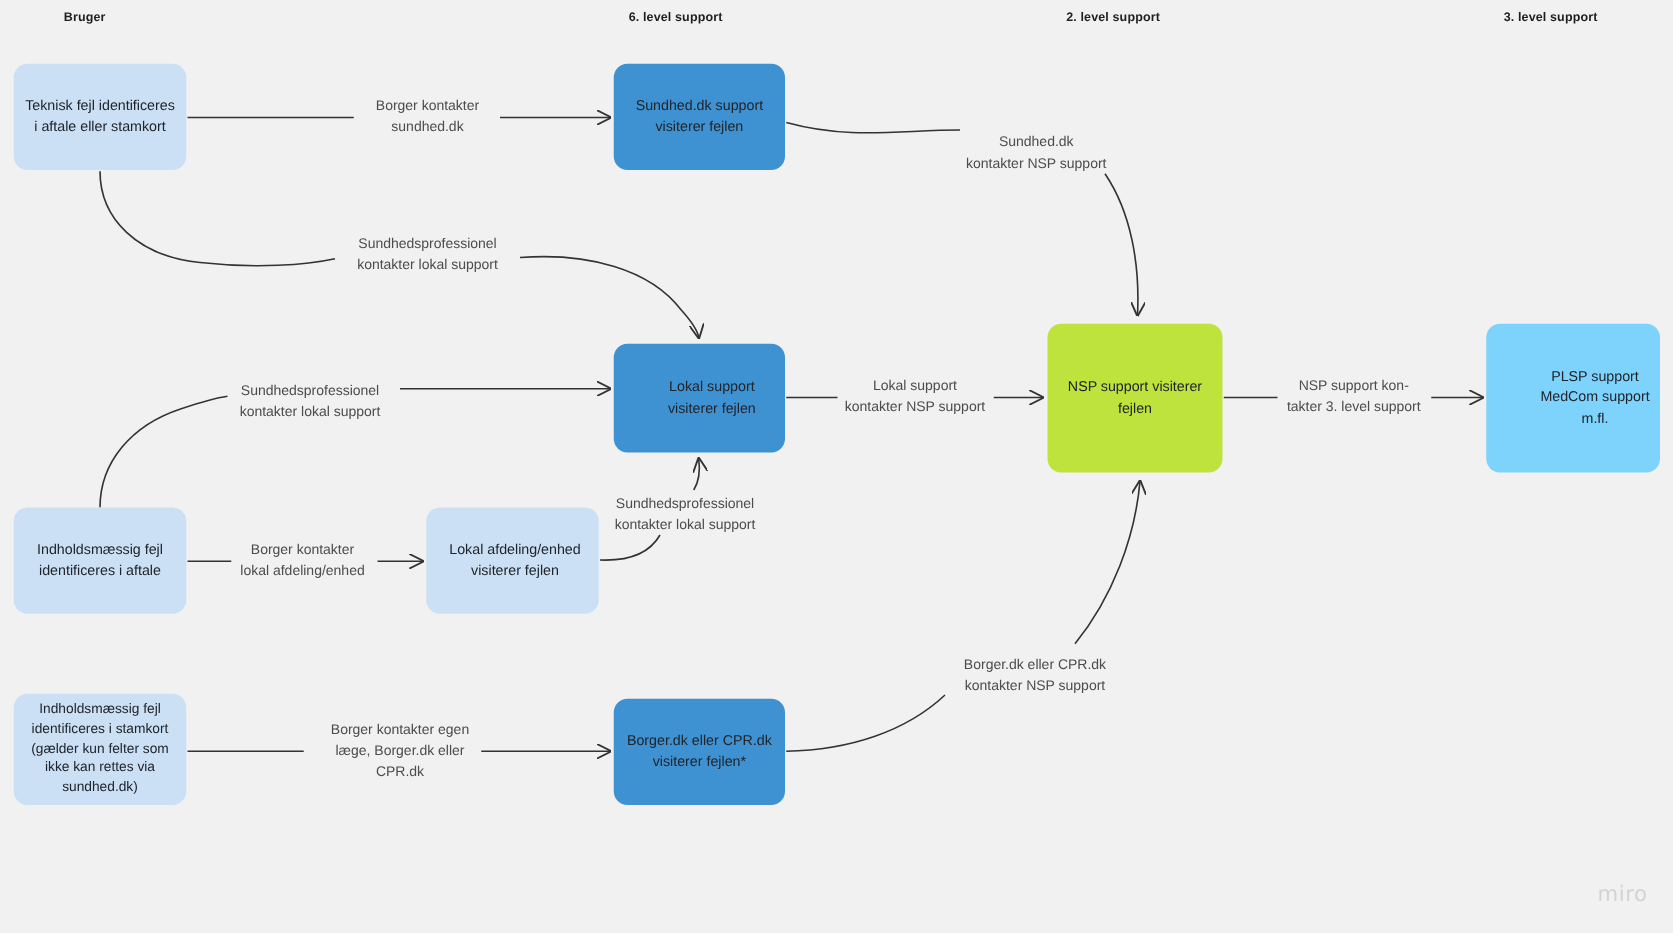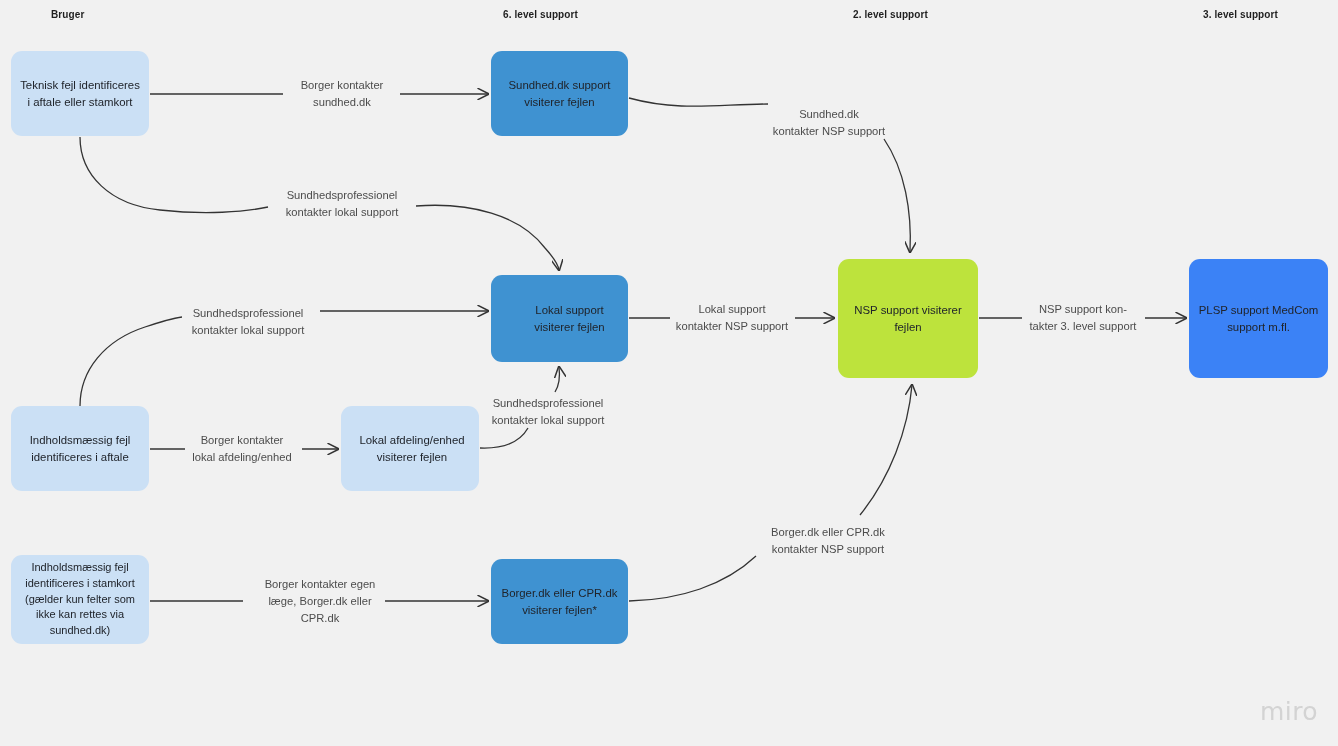--- a/index.html
+++ b/index.html
@@ -44,35 +44,35 @@
     justify-content: center;
     text-align: center;
     font-size: 11.4px;
     line-height: 1.45;
     color: #20242b;
     padding: 4px 7px;
   }
   .node-lightblue { background: #cbe0f5; }
   .node-blue      { background: #3f92d1; }
   .node-green     { background: #bde33c; text-align: center; }
-  .node-pink      { background: #3b82f6; }
+  .node-pink      { background: #7dd3fc; padding-left: 42px; }
   .edge-label {
     position: absolute;
     font-size: 11.2px;
     line-height: 1.5;
     color: #4c4c4c;
     text-align: center;
     white-space: pre-line;
     pointer-events: none;
   }
   #miro-logo {
     position: absolute;
     right: 20px;
     bottom: 20px;
-    font-size: 25px;
+    font-size: 17px;
     color: #d3d3d3;
     letter-spacing: 0.4px;
     font-family: "DejaVu Sans", sans-serif;
   }
 </style>
 </head>
 <body>
 
 <div id="board">
 

